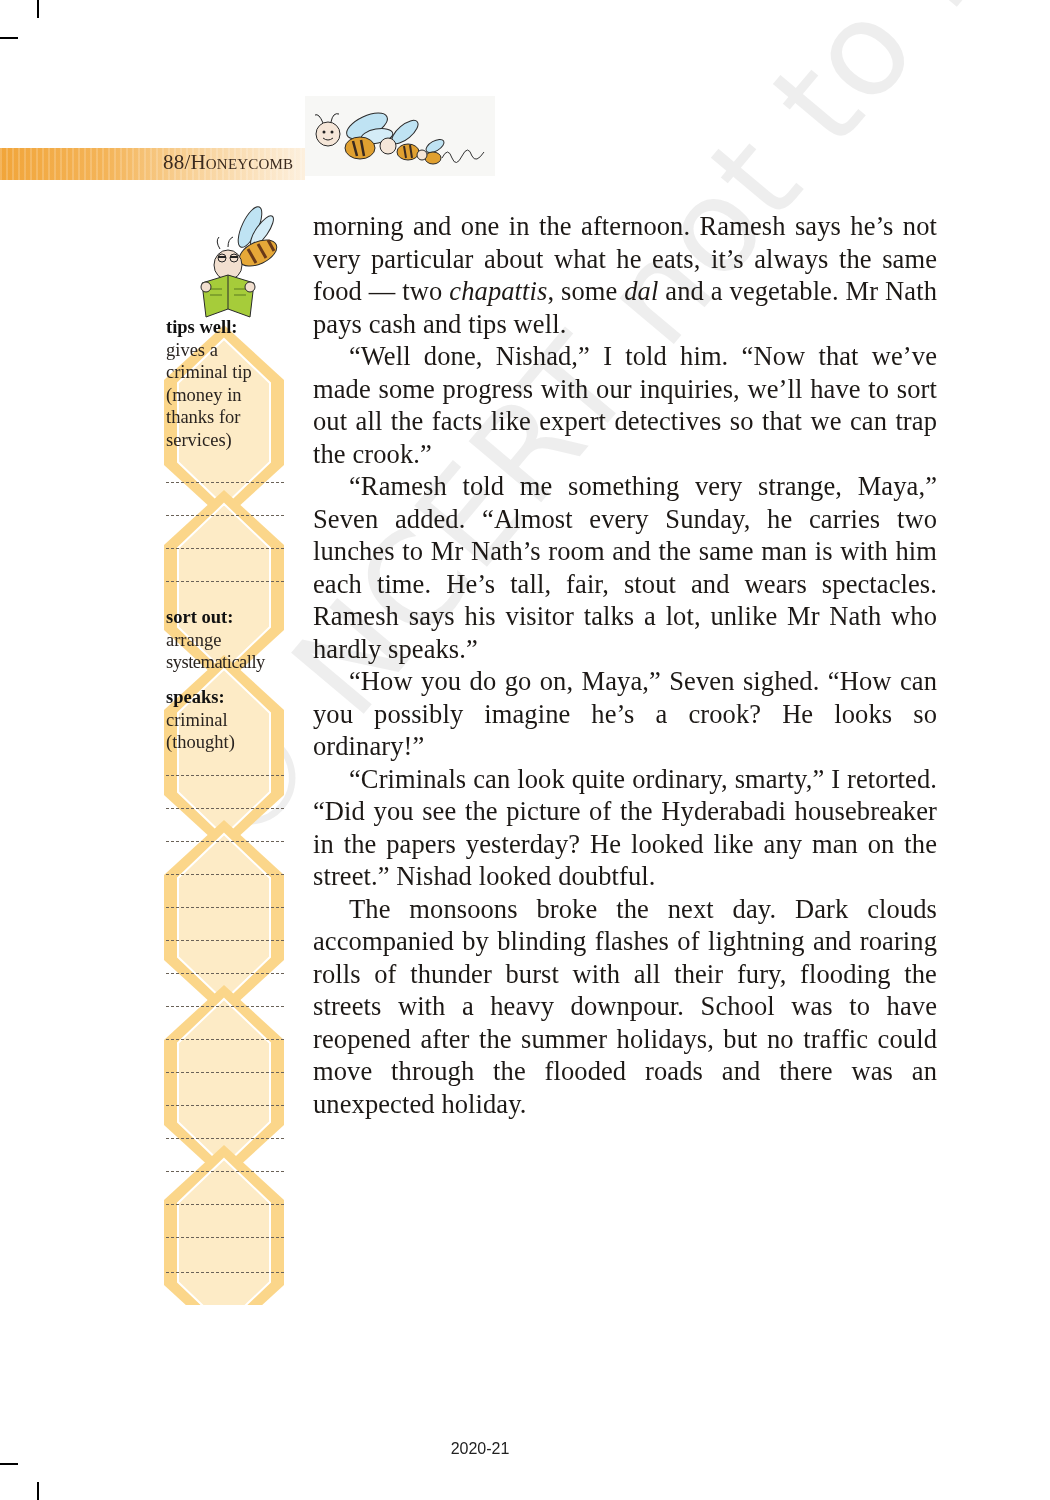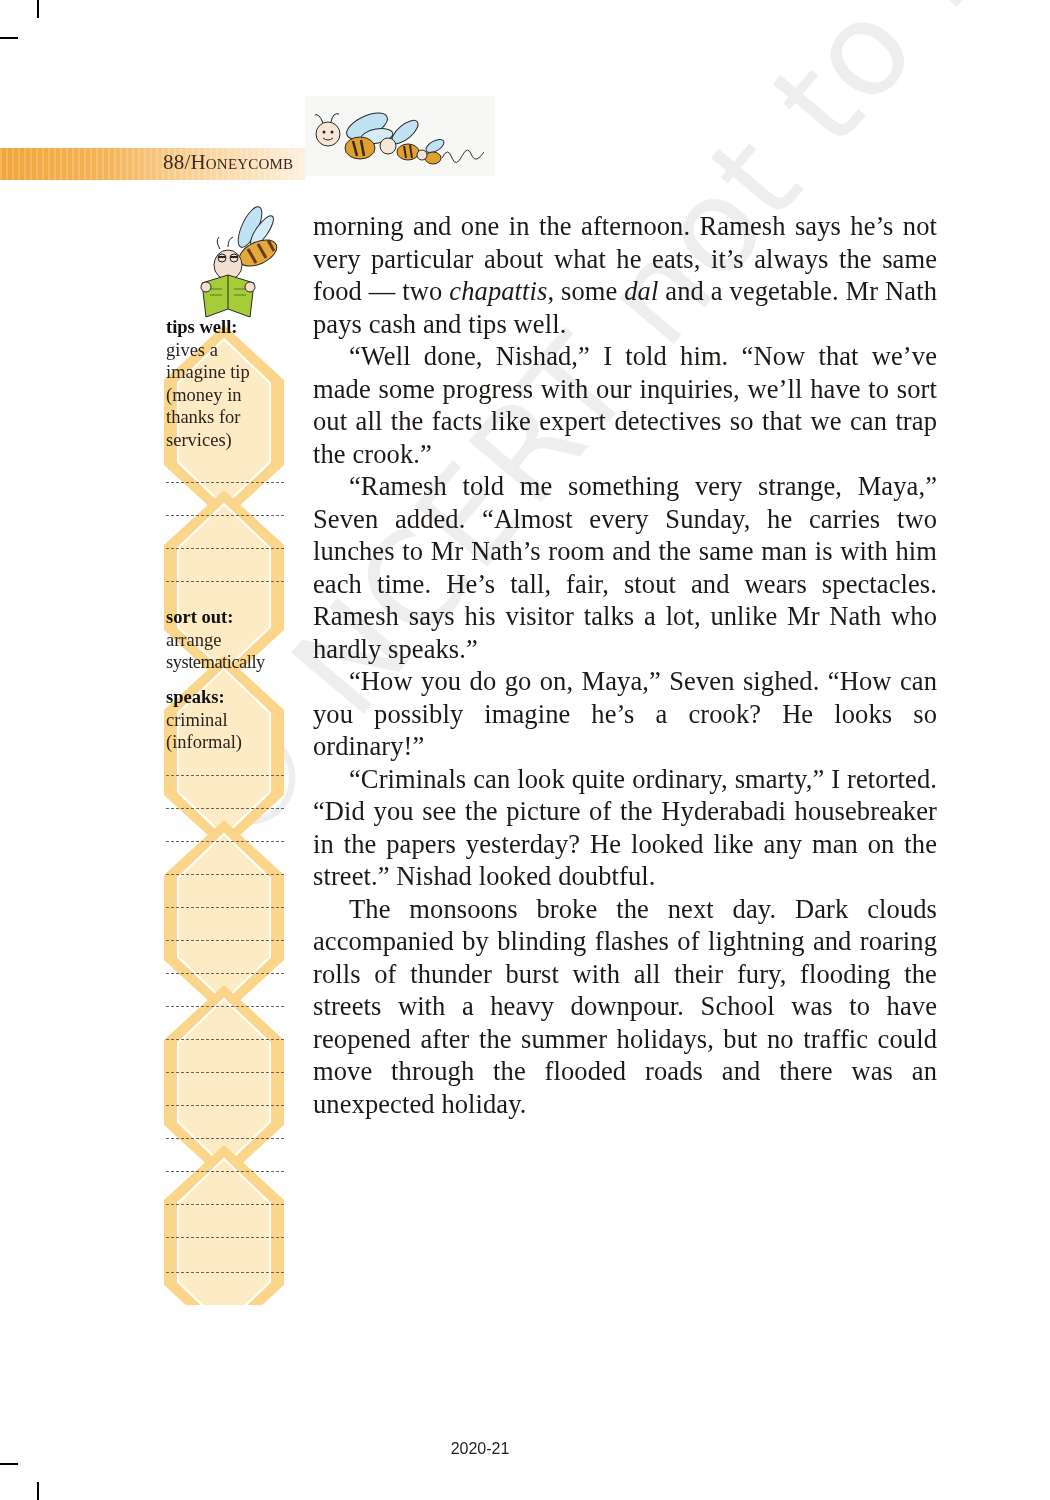--- a/index.html
+++ b/index.html
@@ -134,36 +134,36 @@
   <use href="#hex" x="0" y="165"></use>
   <use href="#hex" x="0" y="330"></use>
   <use href="#hex" x="0" y="495"></use>
   <use href="#hex" x="0" y="660"></use>
   <use href="#hex" x="0" y="820"></use>
 </svg>
 
 <div class="gloss" style="top:316px;">
   <div class="term">tips well:</div>
   <div>gives a</div>
-  <div>imagine tip</div>
+  <div>criminal tip</div>
   <div>(money in</div>
   <div>thanks for</div>
   <div>services)</div>
 </div>
 
 <div class="gloss" style="top:606px;">
   <div class="term">sort out:</div>
   <div>arrange</div>
   <div style="letter-spacing:-0.5px;">systematically</div>
 </div>
 
 <div class="gloss" style="top:686px;">
   <div class="term">speaks:</div>
   <div>criminal</div>
-  <div>(informal)</div>
+  <div>(thought)</div>
 </div>
 
 <div class="rule" style="top:482px;"></div>
 <div class="rule" style="top:515px;"></div>
 <div class="rule" style="top:548px;"></div>
 <div class="rule" style="top:581px;"></div>
 <div class="rule" style="top:775px;"></div>
 <div class="rule" style="top:808px;"></div>
 <div class="rule" style="top:841px;"></div>
 <div class="rule" style="top:874px;"></div>

